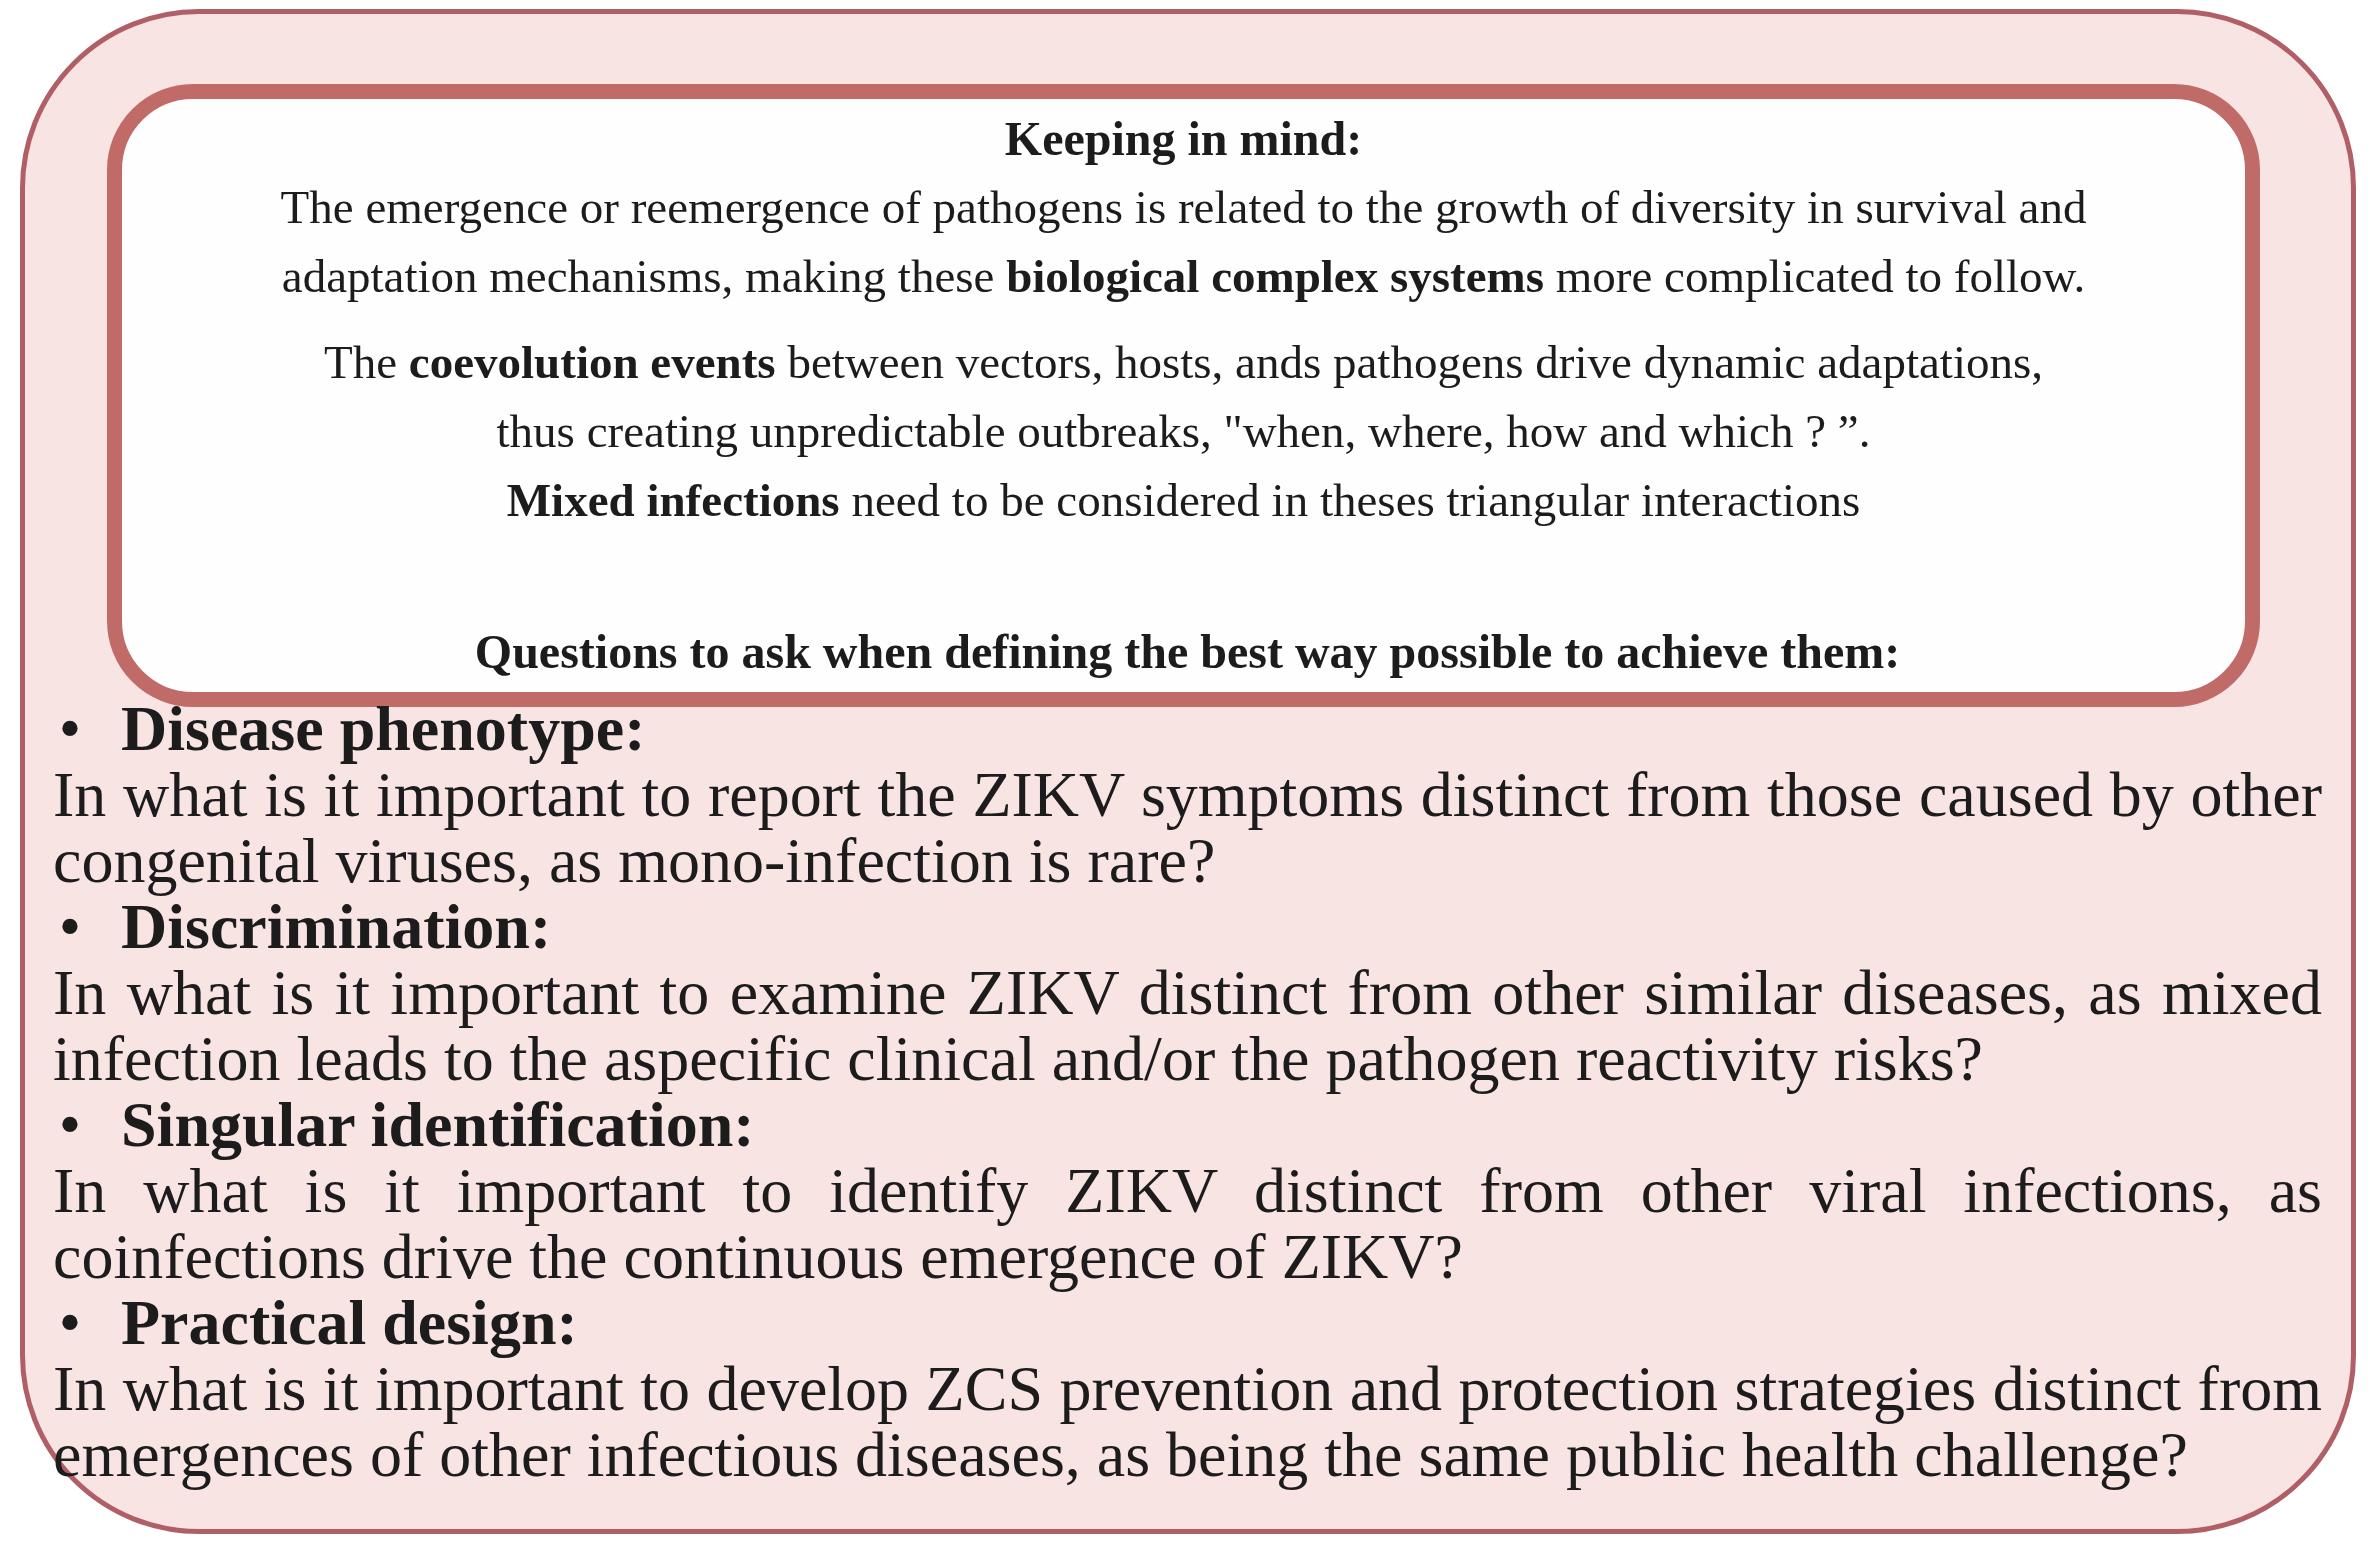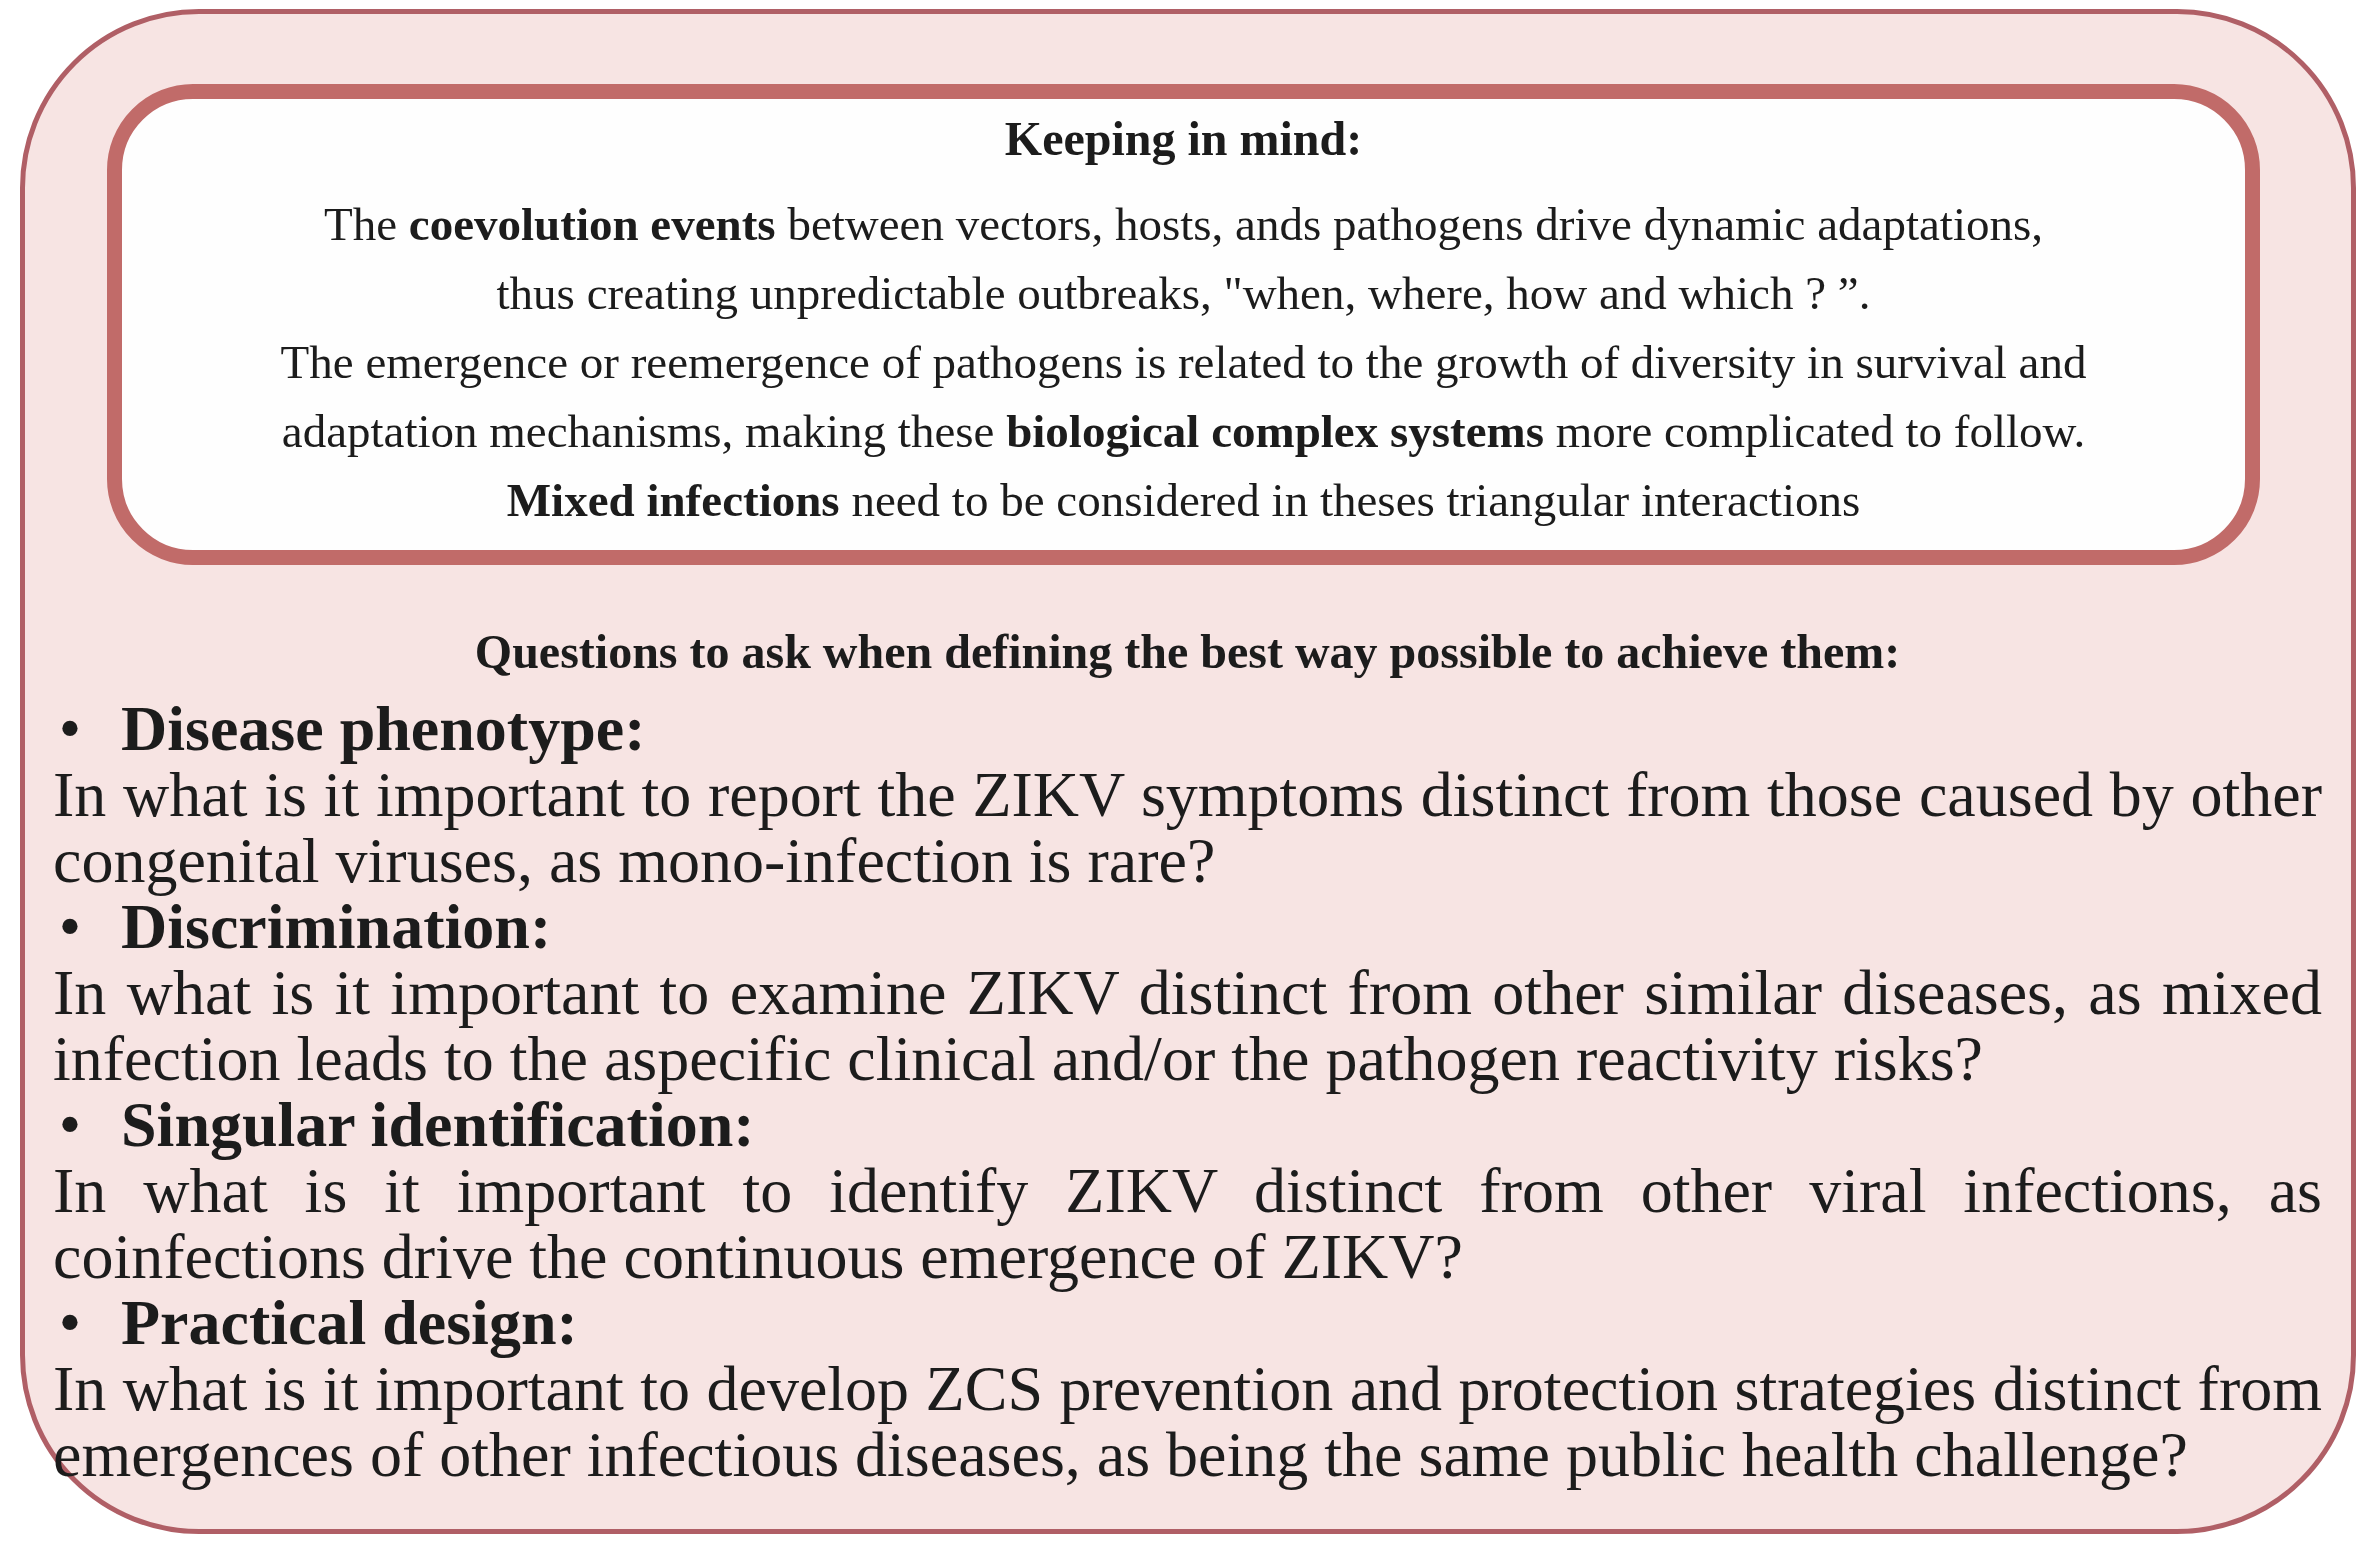--- a/index.html
+++ b/index.html
@@ -30,21 +30,21 @@
     background: var(--pink);
     border: 5.7px solid var(--outer_border);
     border-radius: 179px;
   }
 
   .mind-box {
     position: absolute;
     left: 82px;
     top: 70px;
     width: 2153px;
-    height: 481px;
+    height: 623px;
     background: var(--paper);
     border: 15.7px solid var(--inner_border);
     border-radius: 86px;
     padding: 5.7px 20px 0 20px;
     text-align: center;
   }
   .mind-title {
     font-size: 48px;
     line-height: 69px;
     font-weight: bold;
@@ -90,28 +90,28 @@
   }
 </style>
 </head>
 <body>
 
 <div class="outer-box">
 
   <div class="mind-box">
     <div class="mind-title">Keeping in mind:</div>
 
+    <div class="mind-para p1">
+      <div class="mind-line">The emergence or reemergence of pathogens is related to the growth of diversity in survival and</div>
+      <div class="mind-line">adaptation mechanisms, making these <b>biological complex systems</b> more complicated to follow.</div>
+    </div>
+
     <div class="mind-para p2">
       <div class="mind-line">The <b>coevolution events</b> between vectors, hosts, ands pathogens drive dynamic adaptations,</div>
       <div class="mind-line">thus creating unpredictable outbreaks, "when, where, how and which ? ”.</div>
-    </div>
-
-    <div class="mind-para p1">
-      <div class="mind-line">The emergence or reemergence of pathogens is related to the growth of diversity in survival and</div>
-      <div class="mind-line">adaptation mechanisms, making these <b>biological complex systems</b> more complicated to follow.</div>
     </div>
 
     <div class="mind-para p3">
       <div class="mind-line"><b>Mixed infections</b> need to be considered in theses triangular interactions</div>
     </div>
   </div>
 
   <div class="questions">
     <div class="q-heading">Questions to ask when defining the best way possible to achieve them:</div>
 

